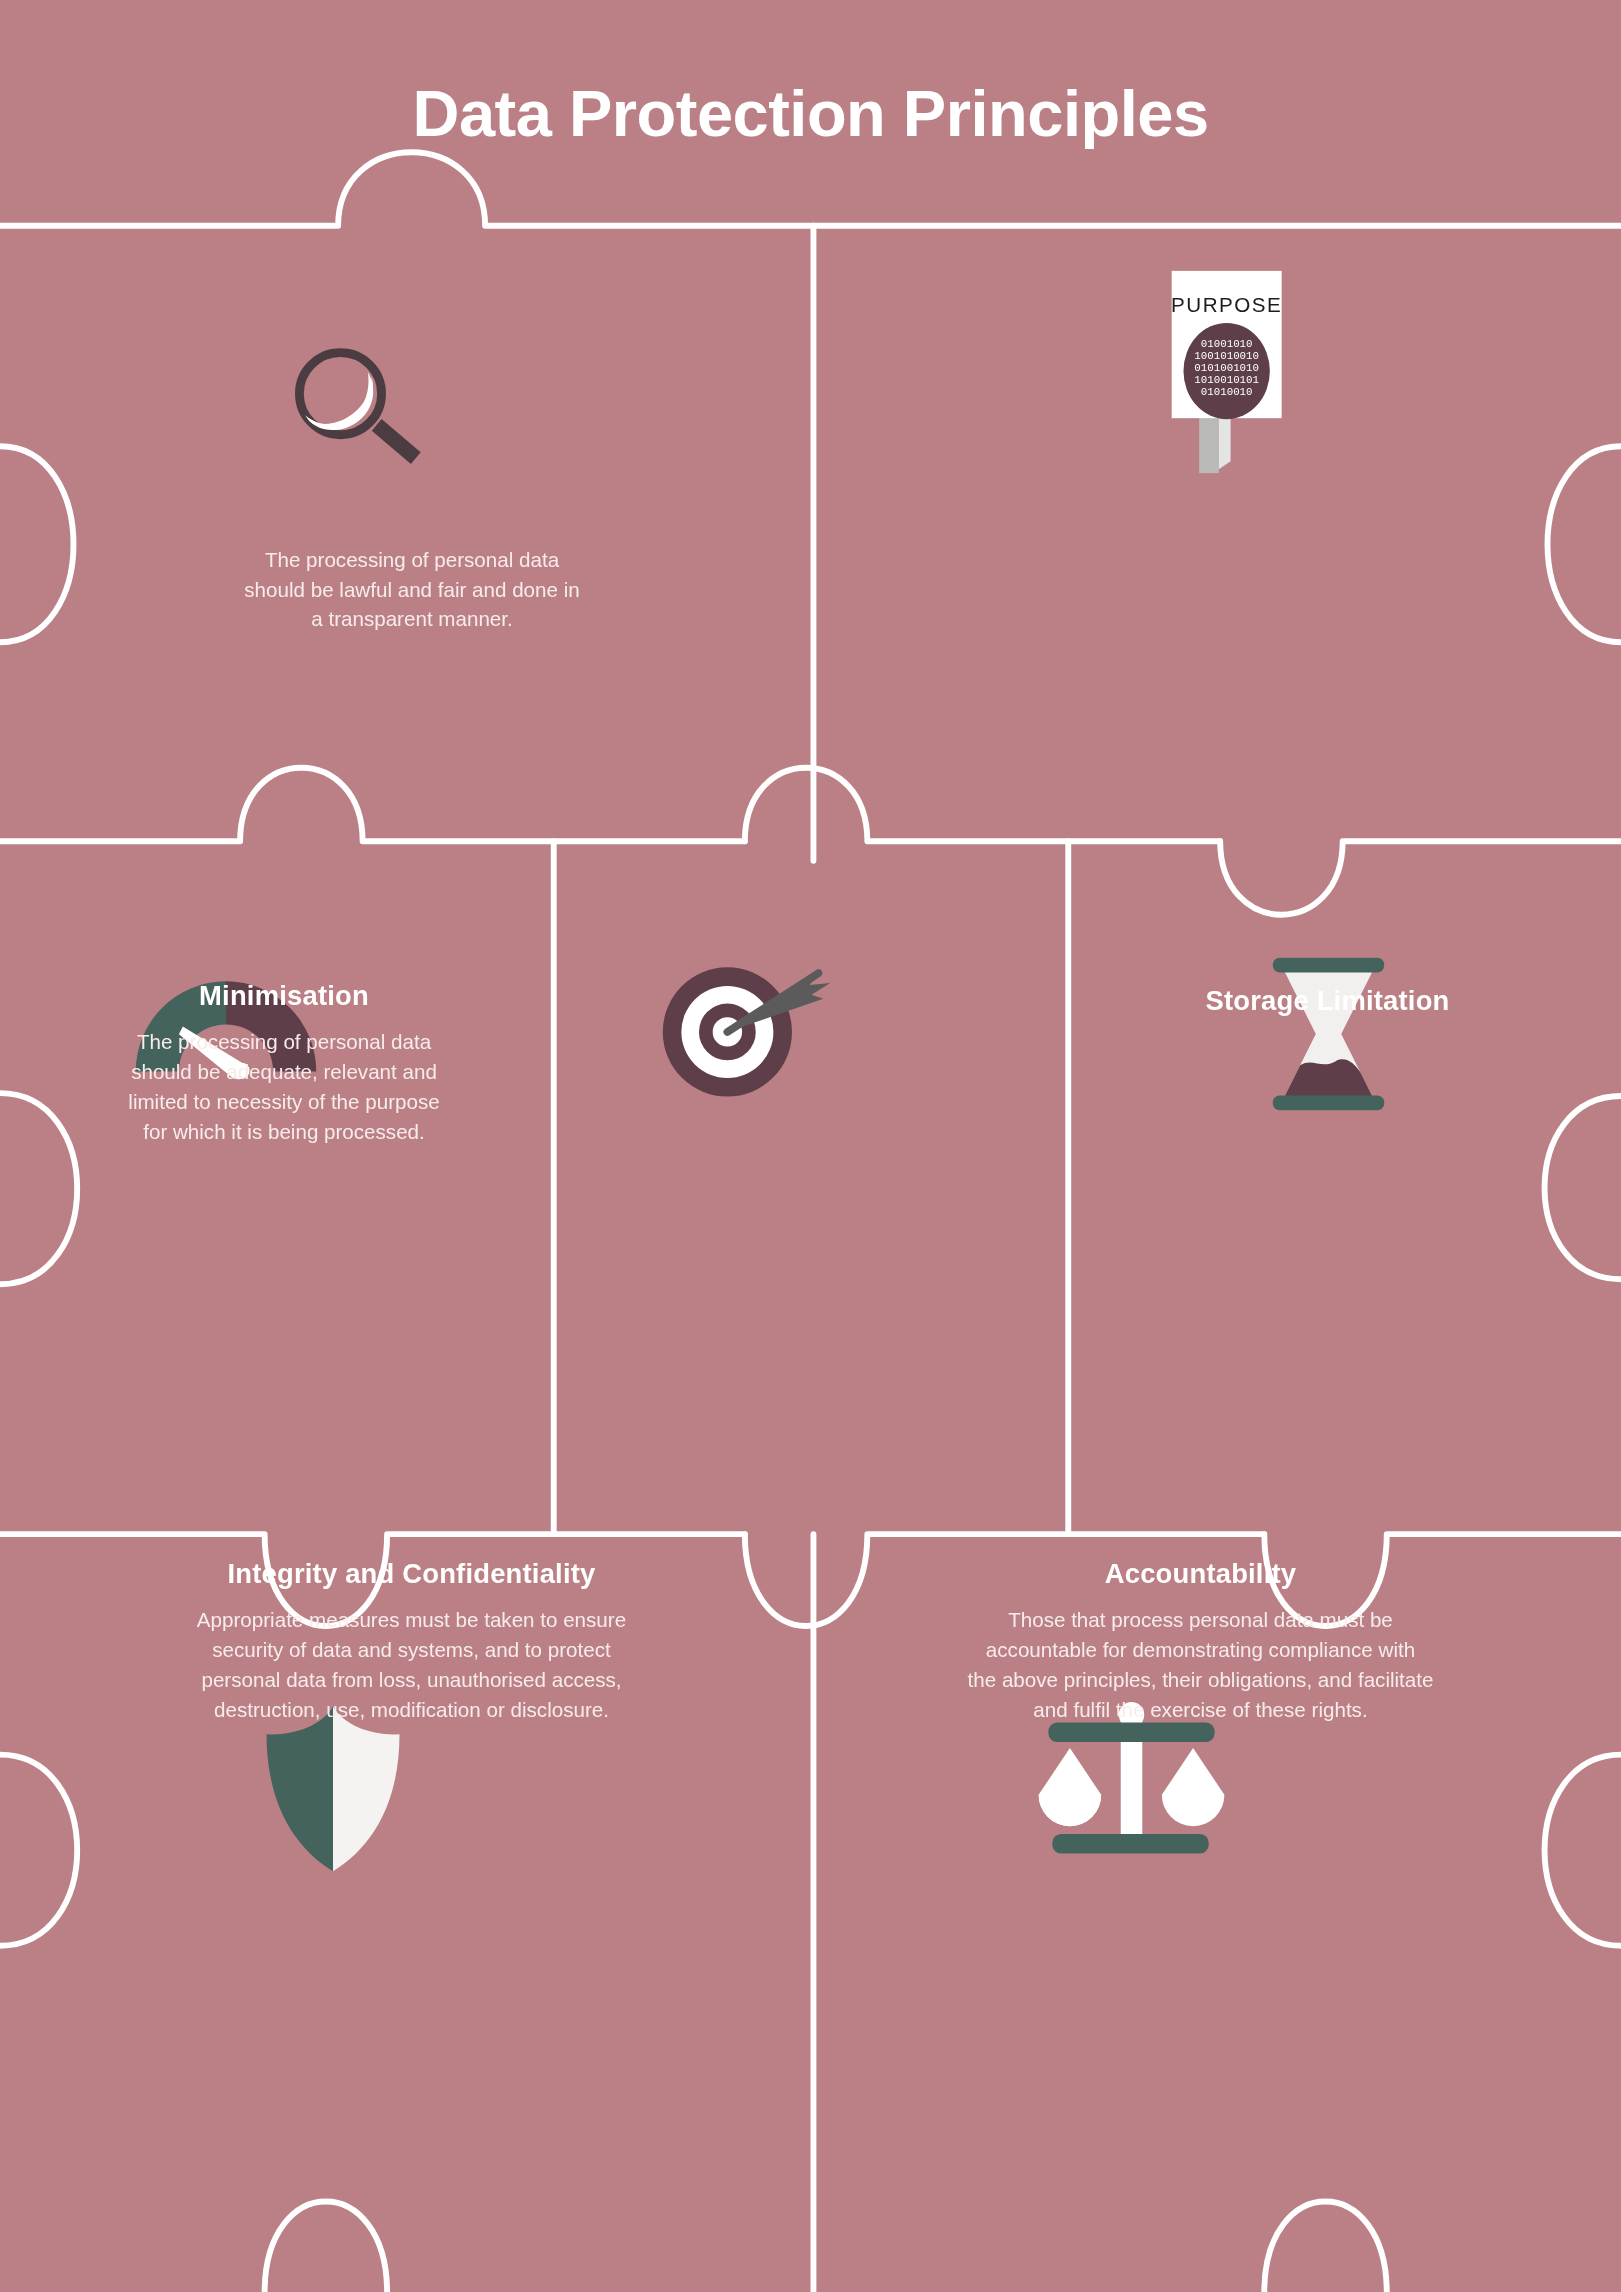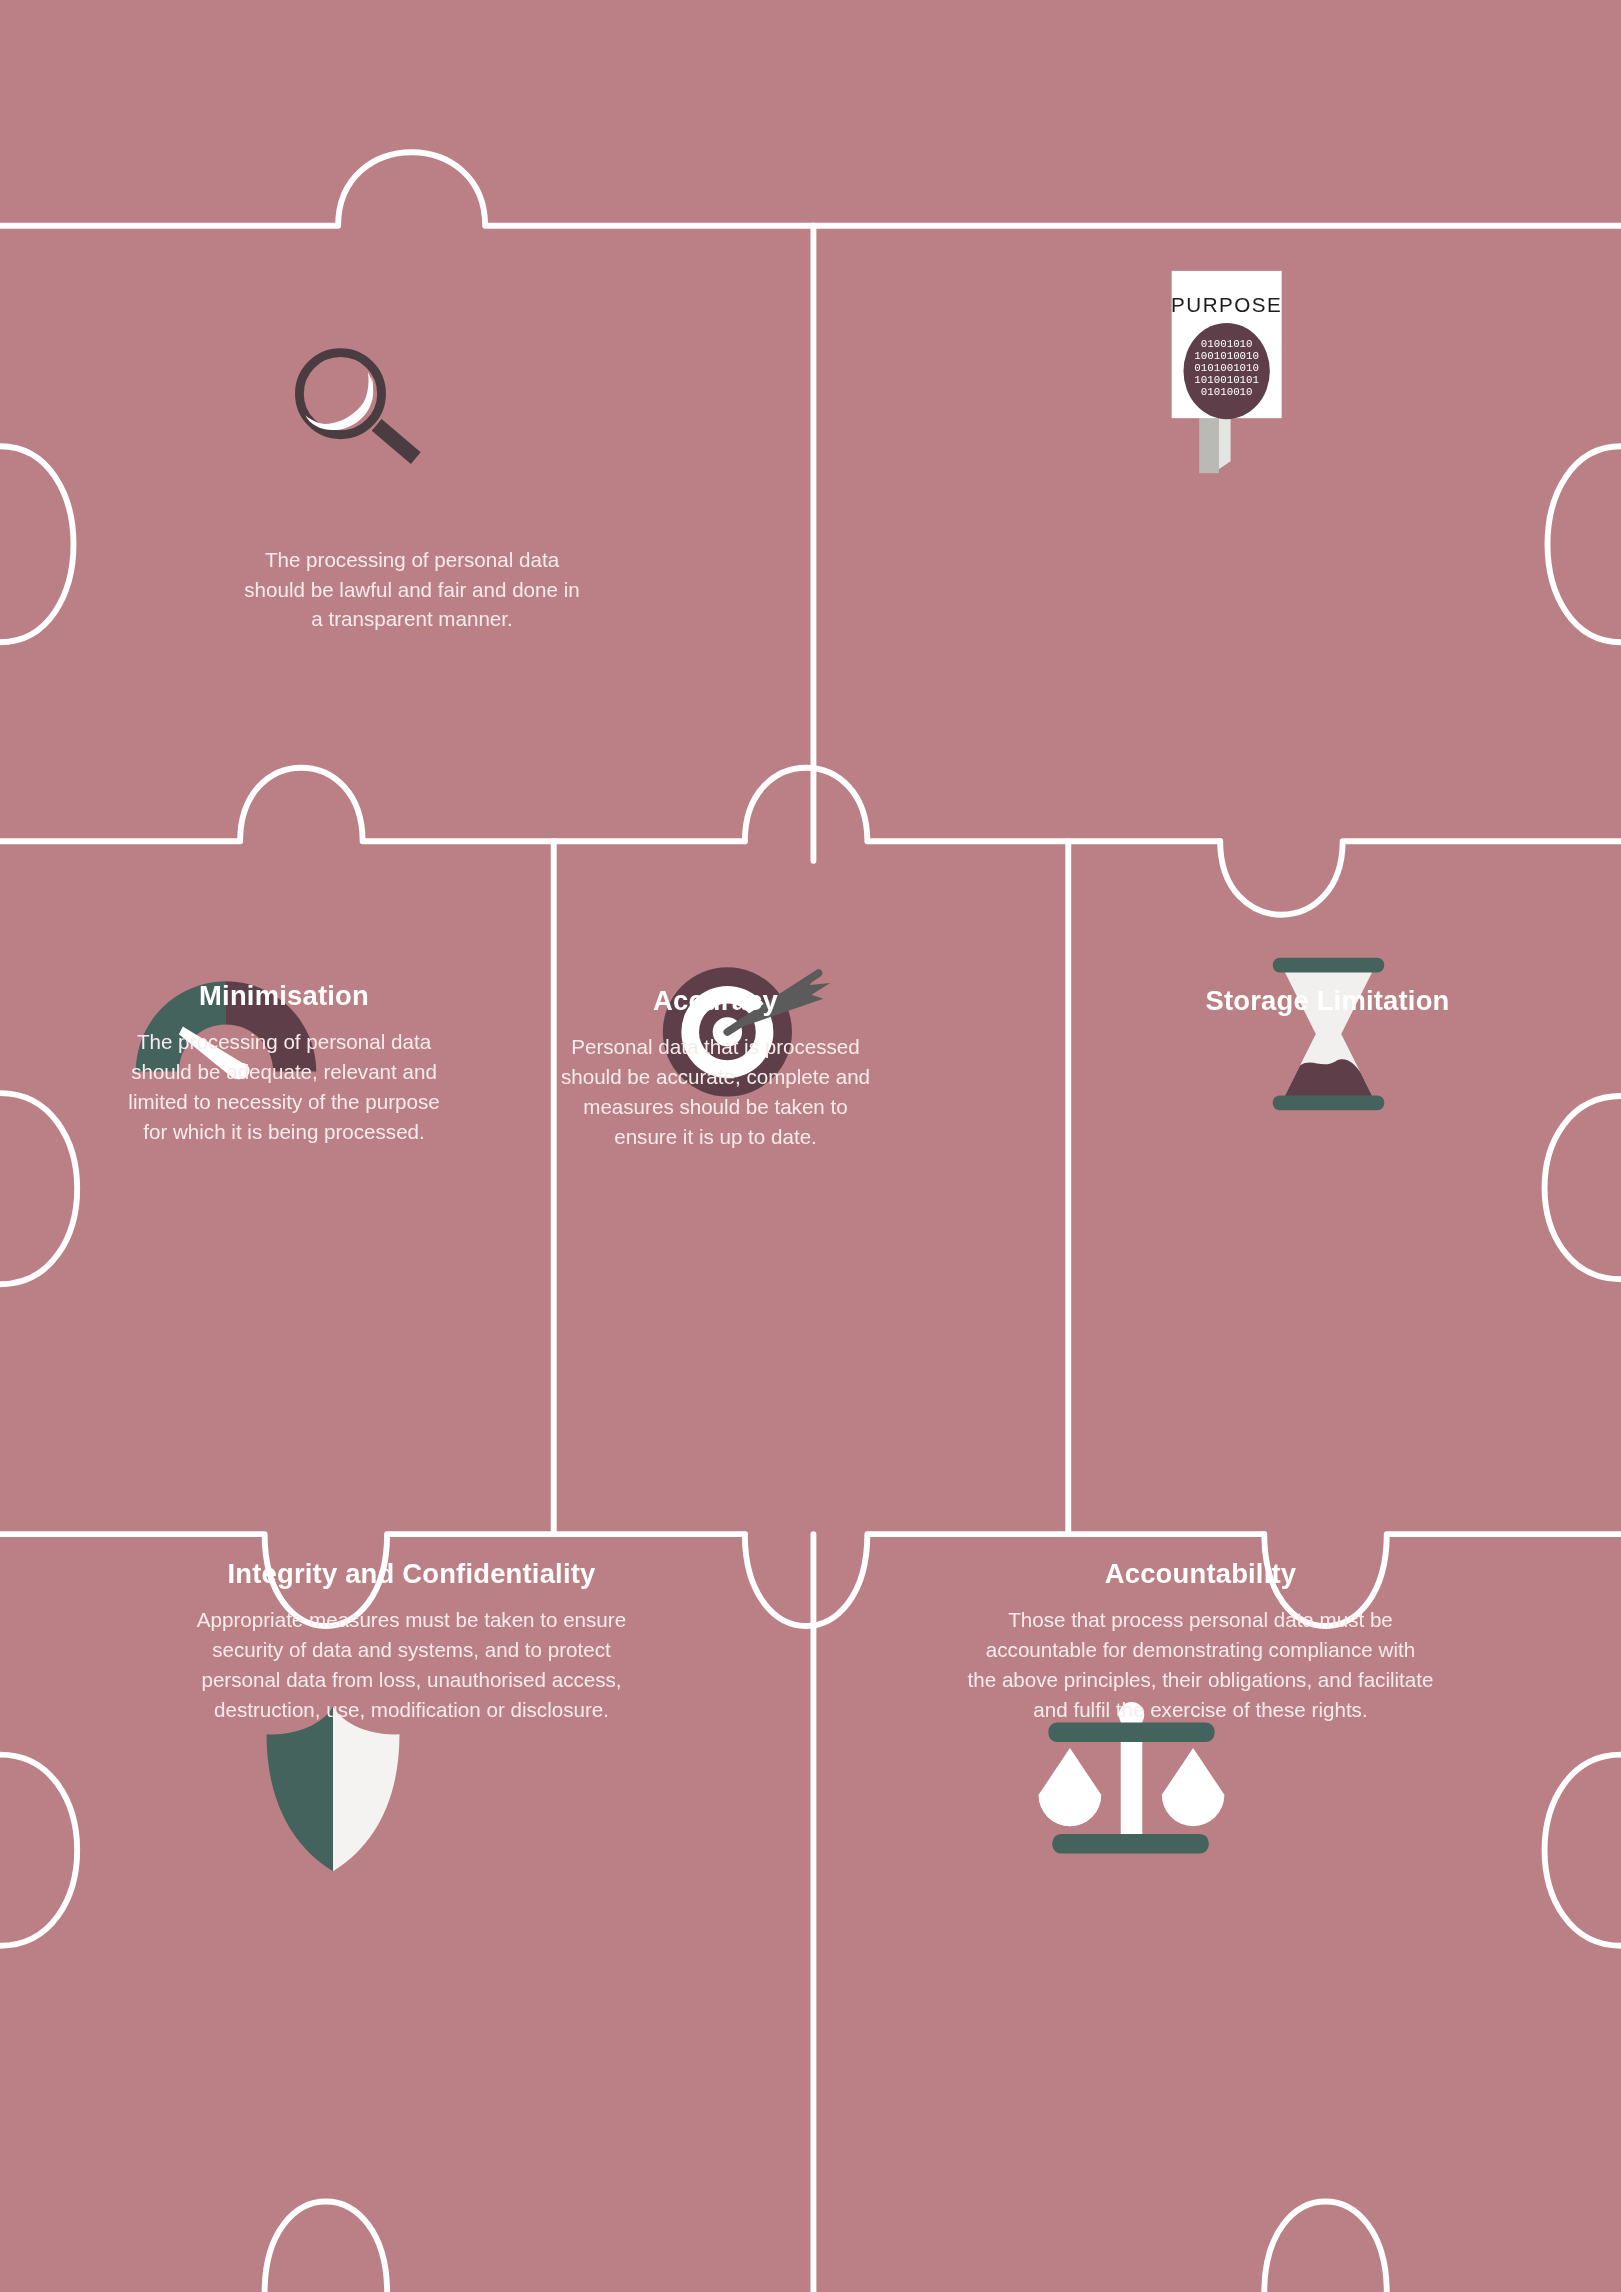--- a/index.html
+++ b/index.html
@@ -134,20 +134,21 @@
       <path d="M 0,1790 C 105,1790 105,1985 0,1985"></path>
 
       <path d="M 1654,1790 C 1550,1790 1550,1985 1654,1985"></path>
 
       <path d="M 270,2339 C 270,2215 395,2215 395,2339"></path>
       <path d="M 1290,2339 C 1290,2215 1415,2215 1415,2339"></path>
 
     </g>
   </svg>
 
+  <div class="poster-title">Data Protection Principles</div>
 
   <div class="icon-wrap" id="icon-fair">
     <svg viewBox="0 0 180 140" width="176" height="137">
       <path d="M110,88 L150,122 L140,134 L100,100 Z" fill="#4a3c40"></path>
       <circle cx="68" cy="62" r="42" fill="none" stroke="#4a3c40" stroke-width="9"></circle>
       <path d="M100,45 A42,42 0 0 1 40,92 A50,50 0 0 0 100,45 Z" fill="#ffffff"></path>
       <path d="M96,40 C108,60 100,86 76,96 C56,104 38,96 32,84 C48,98 72,96 86,80 C96,68 98,52 96,40 Z" fill="#ffffff"></path>
     </svg>
   </div>
 
@@ -224,27 +225,20 @@
 
 
   <div class="piece" id="piece-min">
     <div class="piece-title">Minimisation</div>
     <div class="piece-body">The processing of personal data
 should be adequate, relevant and
 limited to necessity of the purpose
 for which it is being processed.</div>
   </div>
 
-  <div class="piece" id="piece-acc">
-    <div class="piece-title">Accuracy</div>
-    <div class="piece-body">Personal data that is processed
-should be accurate, complete and
-measures should be taken to
-ensure it is up to date.</div>
-  </div>
 
   <div class="piece" id="piece-storage">
     <div class="piece-title">Storage Limitation</div>
   </div>
 
   <div class="piece" id="piece-integrity">
     <div class="piece-title">Integrity and Confidentiality</div>
     <div class="piece-body">Appropriate measures must be taken to ensure
 security of data and systems, and to protect
 personal data from loss, unauthorised access,

